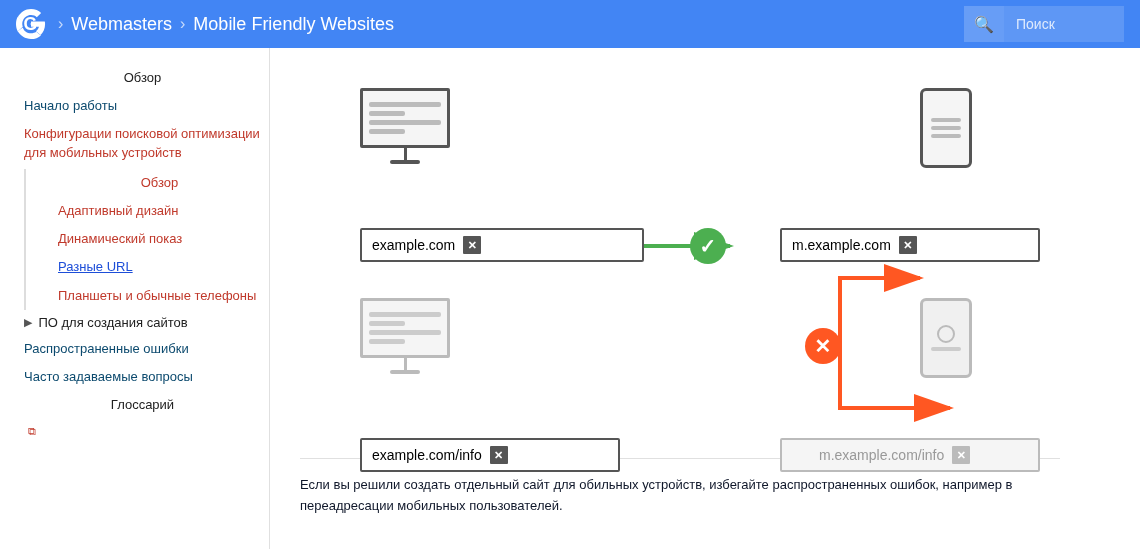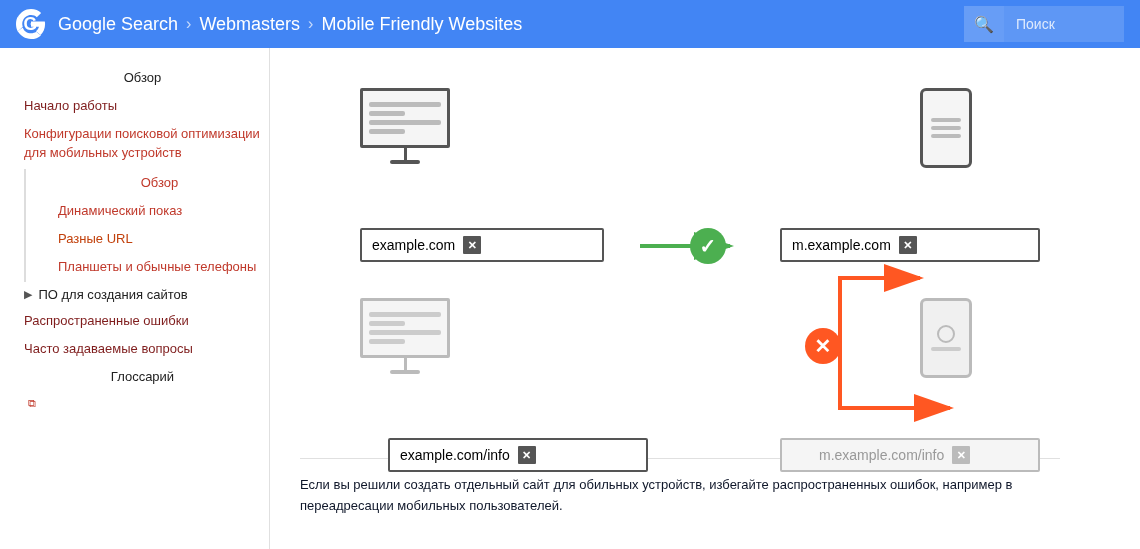--- a/index.html
+++ b/index.html
@@ -71,31 +71,31 @@
     
     .sidebar {
       width: 270px;
       flex-shrink: 0;
       padding: 16px 0 16px 16px;
       border-right: 1px solid #e0e0e0;
     }
     .sidebar-item {
       padding: 5px 8px;
       cursor: pointer;
-      color: #7f1d1d;
+      color: #0c4a6e;
       font-size: 13px;
       line-height: 1.4;
     }
     .sidebar-item.active { color: #1a73e8; }
     .sidebar-item.black { color: #212121; text-align: center; }
     .sidebar-item.indent {
       padding-left: 24px;
       color: #c0392b;
     }
-    .sidebar-item.indent.active { color: #c2410c; }
+    .sidebar-item.indent.active { color: #1d4ed8; text-decoration: underline; }
     .sidebar-section {
       display: flex;
       align-items: flex-start;
       padding: 5px 8px;
       cursor: pointer;
       color: #212121;
       font-size: 13px;
     }
     .sidebar-section .arrow {
       margin-right: 6px;
@@ -293,41 +293,41 @@
 
   <svg class="header-logo" viewBox="0 0 48 48">
     <path fill="#fff" d="M24 9.5c3.9 0 7 1.4 9.3 3.6l6.9-6.9C36.3 2.4 30.6 0 24 0 14.8 0 6.9 5.4 2.8 13.3l8 6.2C12.8 13.2 17.9 9.5 24 9.5z"></path>
     <path fill="#fff" d="M46.5 24.5c0-1.6-.1-3.1-.4-4.5H24v8.5h12.7c-.6 3-2.3 5.5-4.8 7.2l7.5 5.8c4.4-4.1 7.1-10.1 7.1-17z"></path>
     <path fill="#fff" d="M10.8 28.5c-.5-1.5-.8-3.2-.8-4.9s.3-3.4.8-4.9l-8-6.2C1 15.6 0 19.7 0 24c0 4.3 1 8.4 2.8 12l8-7.5z"></path>
     <path fill="#fff" d="M24 48c6.5 0 11.9-2.1 15.9-5.8l-7.5-5.8c-2.2 1.5-5 2.4-8.4 2.4-6.1 0-11.3-3.7-13.2-9.3l-8 6.2C6.9 42.6 14.8 48 24 48z"></path>
     <text x="12" y="34" fill="white" font-size="28" font-weight="bold" font-family="Arial">G</text>
   </svg>
 
   <div class="header-breadcrumb">
-    <span>Google Search</span>
     <span class="sep">›</span>
     <span>Webmasters</span>
     <span class="sep">›</span>
     <span>Mobile Friendly Websites</span>
   </div>
 
   <div class="header-search">
     <button class="header-search-btn">🔍</button>
     <input class="header-search-input" type="text" placeholder="Поиск" style="">
   </div>
 </div>
 
 <div class="layout">
 
   <div class="sidebar">
     <div class="sidebar-item black">Обзор</div>
     <div class="sidebar-item">Начало работы</div>
     <div class="sidebar-item" style="color:#c0392b">Конфигурации поисковой оптимизации для мобильных устройств</div>
     <div style="padding-left:8px; margin-top:2px; border-left: 2px solid #ddd; margin-left:8px;">
       <div class="sidebar-item indent black">Обзор</div>
+      <div class="sidebar-item indent">Адаптивный дизайн</div>
       <div class="sidebar-item indent">Динамический показ</div>
       <div class="sidebar-item indent active">Разные URL</div>
       <div class="sidebar-item indent">Планшеты и обычные телефоны</div>
     </div>
     <div class="sidebar-section">
       <span class="arrow">▶</span>
       <span>ПО для создания сайтов</span>
     </div>
     <div class="sidebar-item">Распространенные ошибки</div>
     <div class="sidebar-item">Часто задаваемые вопросы</div>
@@ -393,31 +393,31 @@
         <div class="monitor-base" style="background:#bbb;"></div>
       </div>
 
       <div class="device-mobile" style="position:absolute; top:230px; left:620px;">
         <div class="phone-body dim">
           <div class="phone-circle"></div>
           <div class="phone-line" style="background:#ccc"></div>
         </div>
       </div>
 
-      <div class="url-box" style="position:absolute; top:160px; left:60px; width:244px;">
+      <div class="url-box" style="position:absolute; top:160px; left:60px; width:284px;">
         <span>example.com</span>
         <div class="url-box-x">✕</div>
       </div>
 
       <div class="url-box" style="position:absolute; top:160px; left:480px; width:260px;">
         <span>m.example.com</span>
         <div class="url-box-x">✕</div>
       </div>
 
-      <div class="url-box" style="position:absolute; top:370px; left:60px; width:260px;margin-left:28px;">
+      <div class="url-box" style="position:absolute; top:370px; left:60px; width:260px;">
         <span>example.com/info</span>
         <div class="url-box-x">✕</div>
       </div>
 
       <div class="url-box dim" style="position:absolute; top:370px; left:480px; width:260px;padding-left:37px;">
         <span>m.example.com/info</span>
         <div class="url-box-x dim">✕</div>
       </div>
 
       <div class="check-circle" style="position:absolute; top:160px; left:390px;">✓</div>

